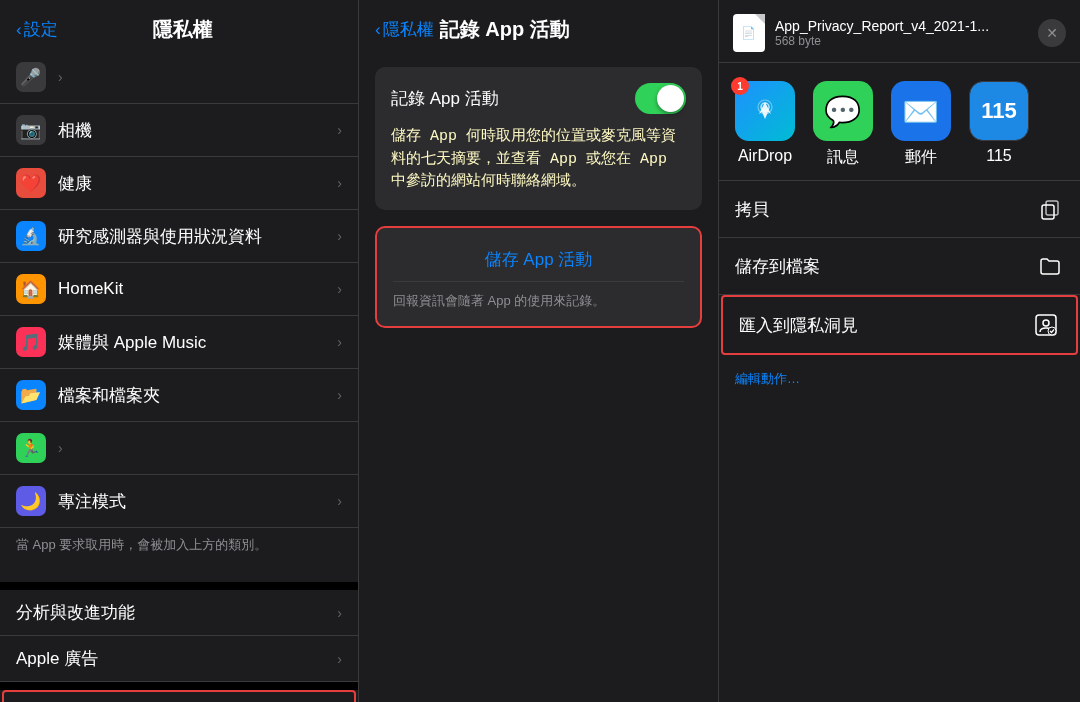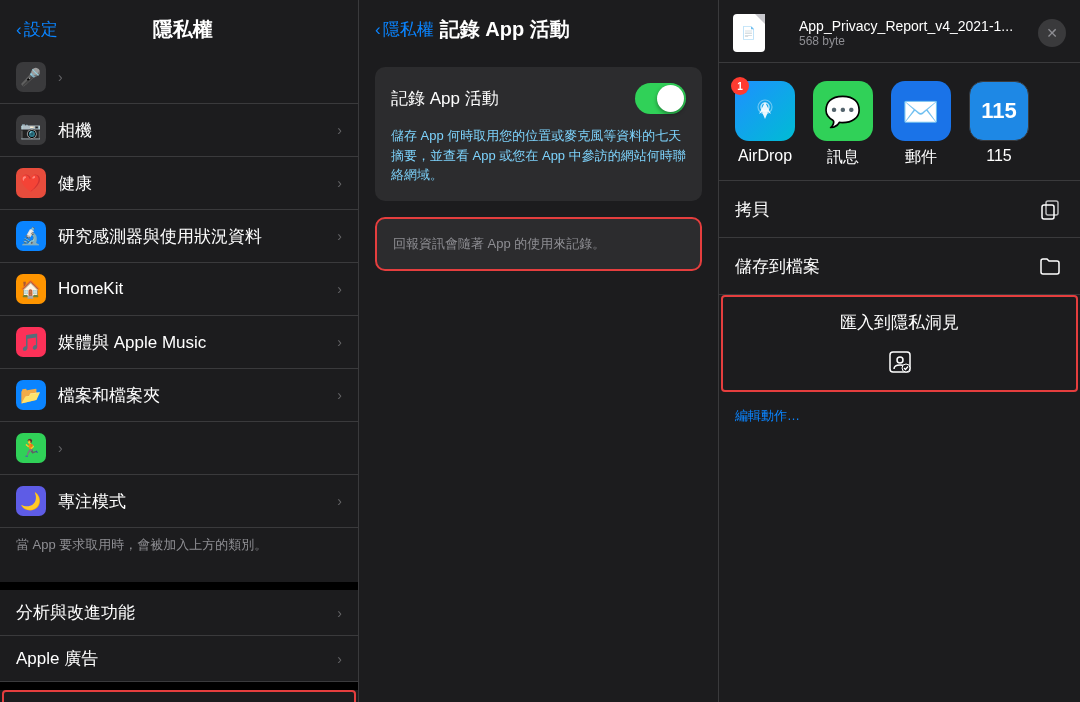--- a/index.html
+++ b/index.html
@@ -151,23 +151,24 @@
       position: absolute;
       right: 2px;
       top: 2px;
       width: 27px;
       height: 27px;
       background: #fff;
       border-radius: 50%;
       box-shadow: 0 2px 4px rgba(0,0,0,0.4);
     }
     .mid-description {
-      font-size: 13px;
-      color: #7dd3fc;
+      font-size: 15px;
+      color: #fef9c3;
       line-height: 1.5;
+      font-family: Liberation Mono, monospace;
     }
 
     .save-btn-section {
       background: #2c2c2e;
       border-radius: 10px;
       padding: 16px;
       margin-bottom: 8px;
       border: 2px solid #e53e3e;
     }
     .save-btn {
@@ -221,21 +222,20 @@
       top: 0;
       right: 0;
       width: 10px;
       height: 10px;
       background: #c7c7cc;
       clip-path: polygon(0 0, 100% 100%, 100% 0);
     }
     .file-info {
       flex: 1;
       min-width: 0;
-      margin-left: 24px;
     }
     .file-name {
       font-size: 14px;
       color: #fff;
       white-space: nowrap;
       overflow: hidden;
       text-overflow: ellipsis;
     }
     .file-size {
       font-size: 12px;
@@ -326,21 +326,20 @@
       display: flex;
       align-items: center;
       justify-content: center;
       color: #fff;
       font-size: 18px;
     }
     .action-item.highlighted {
       border: 2px solid #e53e3e;
       border-radius: 4px;
       margin: 0 2px;
-      flex-direction: column;
     }
 
     .edit-actions {
       padding: 14px 16px;
       cursor: pointer;
     }
     .edit-actions-label {
       font-size: 13px;
       color: #0a84ff;
     }
@@ -447,20 +446,21 @@
       <div class="mid-row">
         <span class="mid-row-label">記錄 App 活動</span>
         <div class="toggle">
           <div class="toggle-knob"></div>
         </div>
       </div>
       <div class="mid-description">儲存 App 何時取用您的位置或麥克風等資料的七天摘要，並查看 App 或您在 App 中參訪的網站何時聯絡網域。</div>
     </div>
 
     <div class="save-btn-section">
+      <div class="save-btn">儲存 App 活動</div>
       <div class="save-note">回報資訊會隨著 App 的使用來記錄。</div>
     </div>
   </div>
 </div>
 
 <div class="right-panel">
   <div class="right-header">
     <div class="file-icon-bg">
       <span style="font-size:12px;color:#888;font-weight:700;z-index:1;">📄</span>
     </div>

